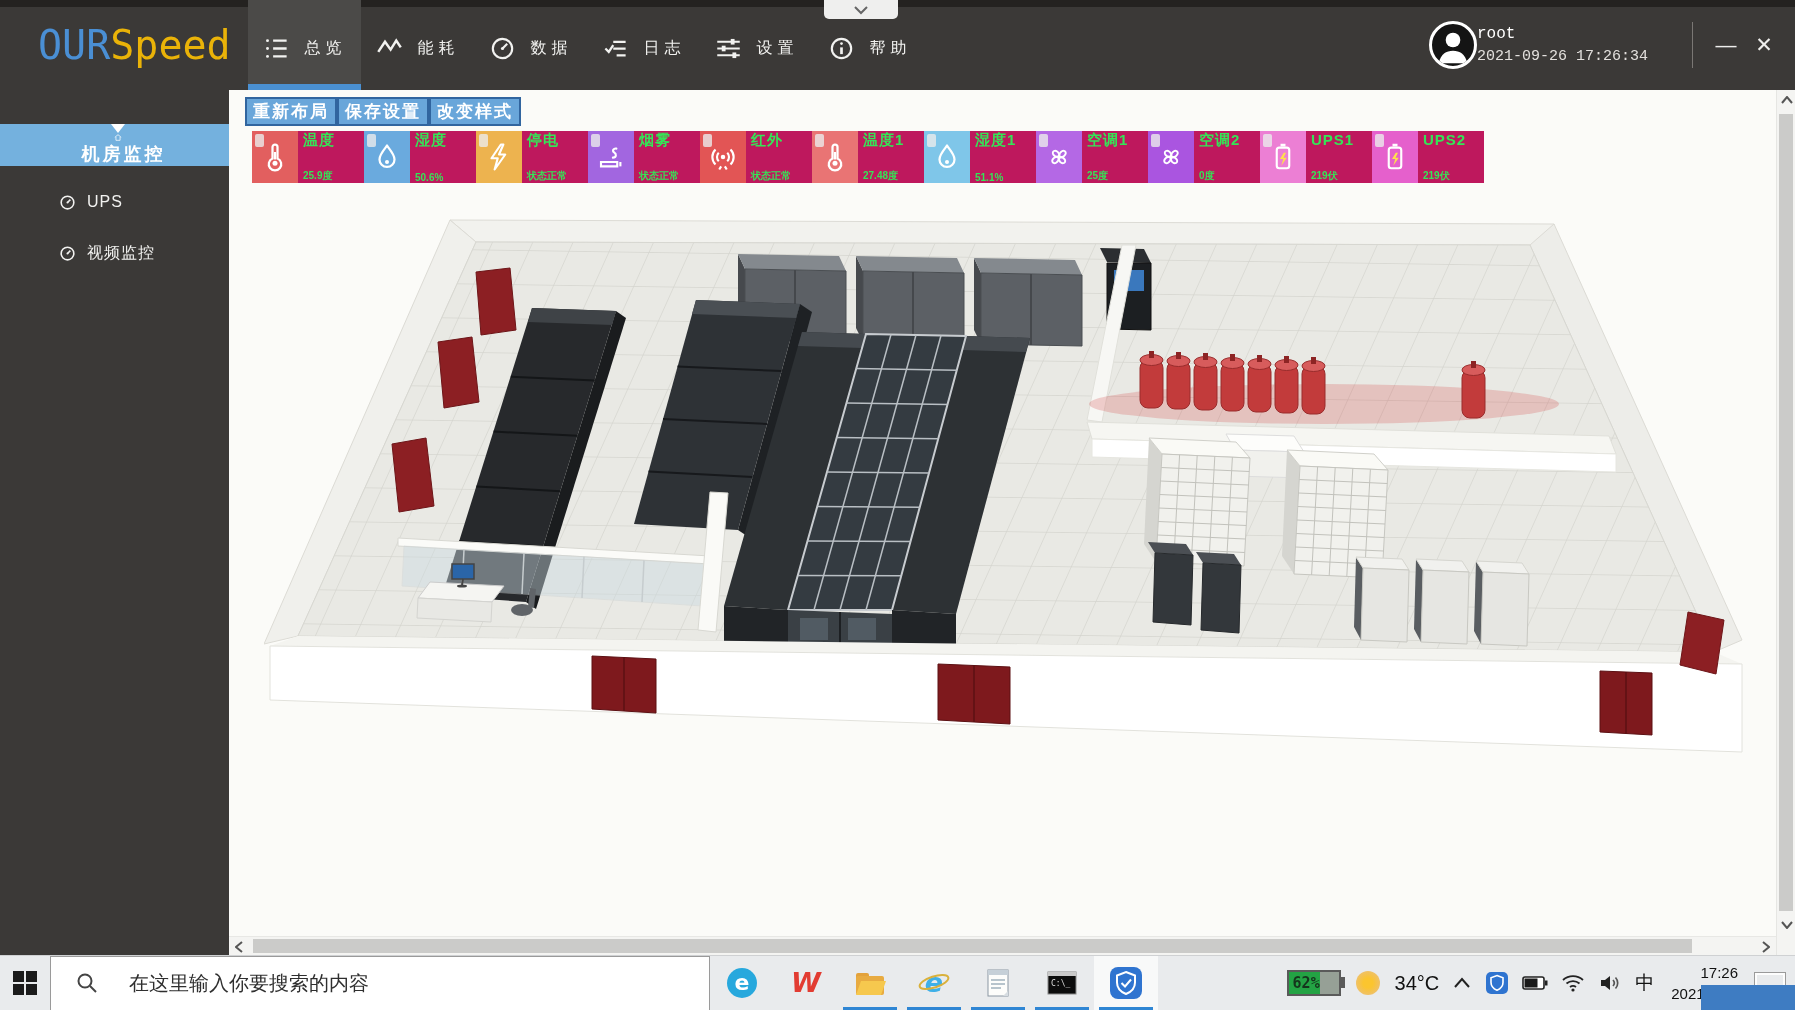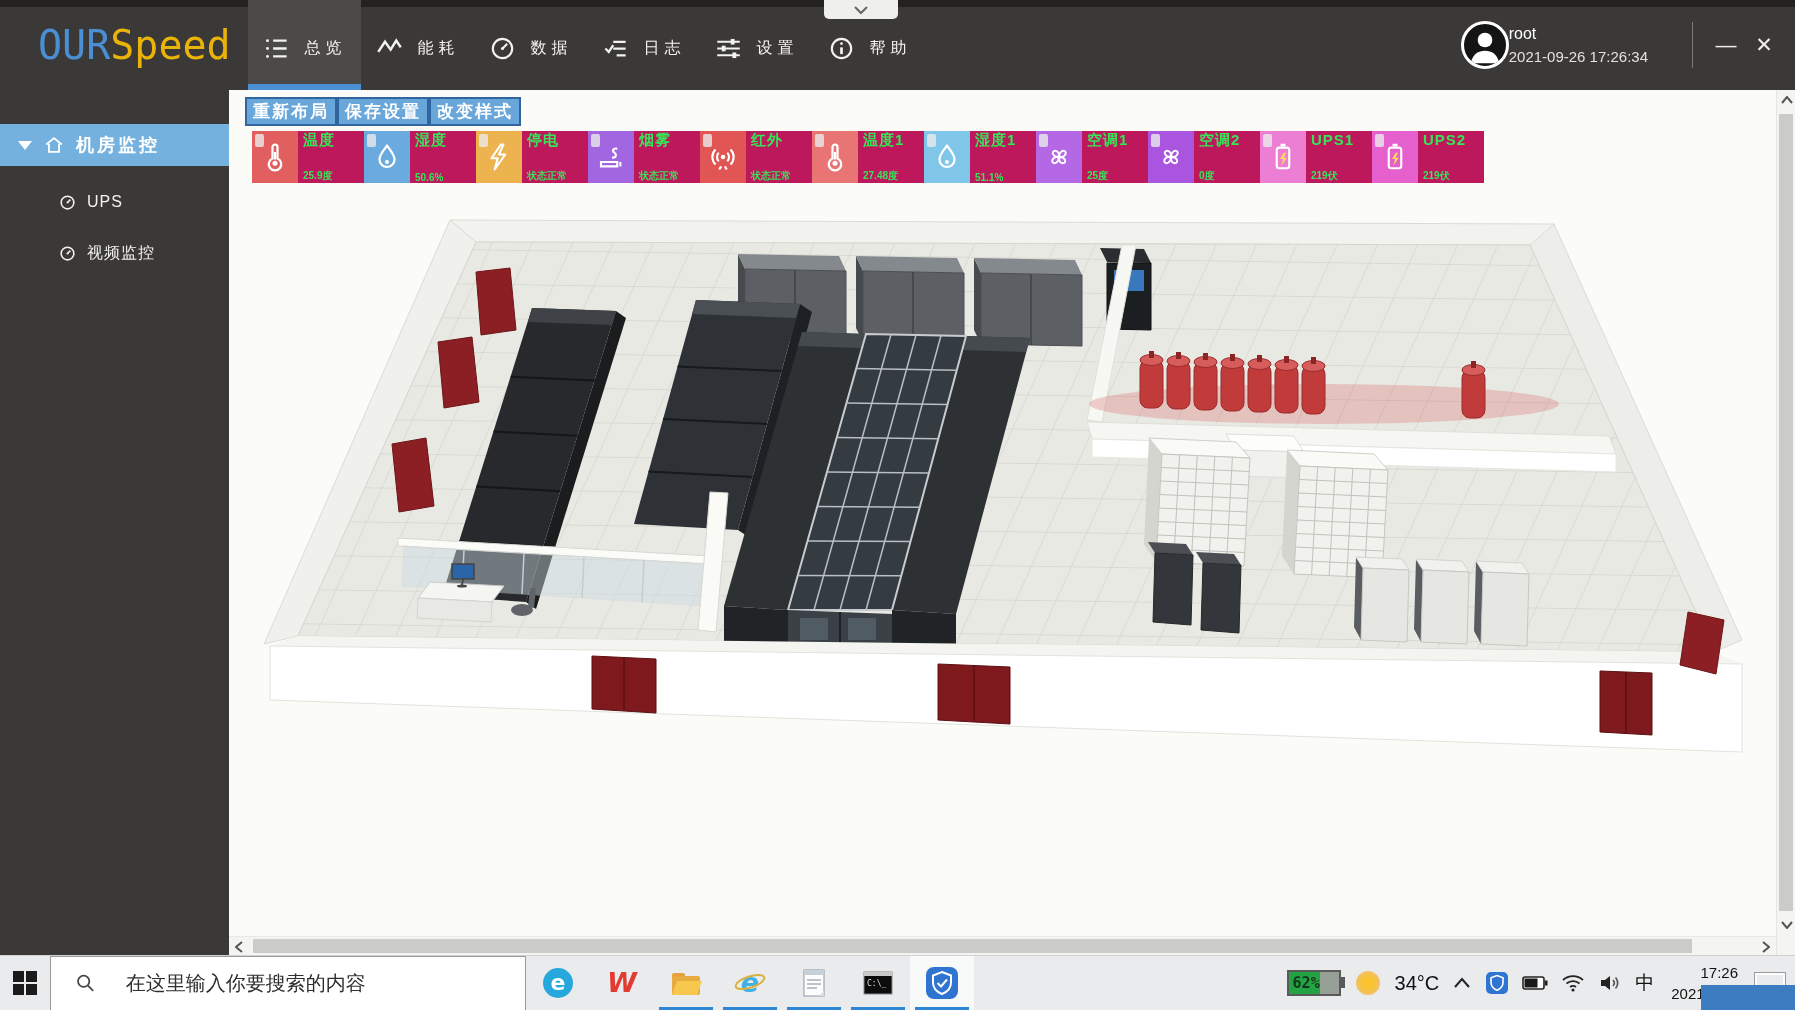--- a/index.html
+++ b/index.html
@@ -17,31 +17,31 @@
   .nav-item { width:113px; display:flex; align-items:center; justify-content:center;
               gap:10px; color:#f2f2f0; cursor:pointer; position:relative; padding-top:6px; }
   .nav-item svg { width:27px; height:27px; }
   .nav-item .nlbl { font-size:16px; letter-spacing:5px; text-indent:5px; }
   .nav-item.active { background:#4b4a48; box-shadow: inset 0 -6px 0 #4a90d2; }
   .tab-chevron { position:absolute; left:824px; top:0; width:74px; height:19px; background:#efefee;
                  border-radius:0 0 5px 5px; display:flex; align-items:center; justify-content:center; z-index:6; }
   .userbox { margin-left:auto; display:flex; align-items:center; padding-right:12px; }
   .avatar { width:48px; height:48px; border-radius:50%; background:#141414; border:3px solid #fff;
             display:flex; align-items:center; justify-content:center; overflow:hidden; }
-  .user-meta { margin-left:0; font-family:Liberation Sans, sans-serif; color:#fff; }
+  .user-meta { margin-left:0; font-family:Liberation Mono, monospace; color:#fff; }
   .user-name { font-size:16px; }
   .user-dt   { font-size:15px; color:#e3e0dd; margin-top:5px; }
   .win-sep { width:1px; height:46px; background:#7a7774; margin:0 14px 0 44px; }
   .win-btn { width:38px; height:38px; display:flex; align-items:center; justify-content:center;
              color:#eeeeec; font-size:21px; cursor:pointer; }
 
   
   .sidebar { position:absolute; left:0; top:90px; bottom:55px; width:229px; background:#3b3937; z-index:3; }
   .side-parent { margin-top:34px; height:42px; background:#74b1de; color:#fff; display:flex;
-                 align-items:center; padding-left:18px; font-size:18px; font-weight:bold; letter-spacing:3px; cursor:pointer; }
+                 align-items:center; padding-left:18px; font-size:18px; font-weight:bold; letter-spacing:3px; cursor:pointer;flex-direction:column; }
   .caret-down { width:0; height:0; border-left:7px solid transparent; border-right:7px solid transparent;
                 border-top:9px solid #fff; margin-right:11px; }
   .side-parent svg { width:22px; height:22px; margin-right:11px; }
   .side-sub { margin-top:21px; height:30px; display:flex; align-items:center; padding-left:58px;
               color:#f2f2f0; font-size:16px; letter-spacing:1px; cursor:pointer; }
   .side-sub svg { width:19px; height:19px; margin-right:10px; }
 
   
   .content { position:absolute; left:229px; top:90px; right:0; bottom:55px; background:#fbfbf8; overflow:hidden; z-index:2; }
   .toolbar { position:absolute; top:7px; left:16px; display:flex; }
@@ -64,21 +64,21 @@
   .vs-btn { position:absolute; left:0; width:19px; height:20px; display:flex; align-items:center; justify-content:center; cursor:pointer; }
   .vs-thumb { position:absolute; left:2px; right:2px; top:24px; bottom:44px; background:#cbcbc9; cursor:pointer; }
   .hscroll { position:absolute; left:0; right:19px; bottom:0; height:19px; background:#f4f4f2; border-top:1px solid #e8e8e5; }
   .hs-btn { position:absolute; top:0; width:20px; height:19px; display:flex; align-items:center; justify-content:center; cursor:pointer; }
   .hs-thumb { position:absolute; left:24px; right:84px; top:2px; bottom:2px; background:#cbcbc9; cursor:pointer; }
 
   
   .taskbar { position:absolute; left:0; right:0; bottom:0; height:55px; background:#e9ebed;
              border-top:1px solid #cfd1d3; display:flex; align-items:center; z-index:8; }
   .tstart { width:50px; height:55px; display:flex; align-items:center; justify-content:center; cursor:pointer; }
-  .tsearch { width:476px; height:55px; background:#fff; border:1px solid #9a9a9a; display:flex;
+  .tsearch { width:660px; height:55px; background:#fff; border:1px solid #9a9a9a; display:flex;
              align-items:center; gap:30px; padding-left:24px; }
   .tsearch input { border:none; outline:none; background:transparent; font-size:20px; color:#333;
                    width:460px; font-family:inherit; }
   .tsearch input::placeholder { color:#2f2f2f; opacity:1; }
   .tapp { width:64px; height:55px; position:relative; display:flex; align-items:center; justify-content:center; cursor:pointer; }
   .tapp.running::after { content:""; position:absolute; bottom:0; left:5px; right:5px; height:4px; background:#2f86d4; }
   .tapp.active { background:#f8f9f9; }
   .tray { margin-left:auto; display:flex; align-items:center; gap:13px; padding-right:10px; height:55px; }
   .batt62 { width:54px; height:26px; border:2px solid #5a5a5a; background:#96a096; position:relative; display:flex; align-items:center; }
   .batt62 .bfill { position:absolute; left:0; top:0; bottom:0; width:62%; background:#23a344; }

